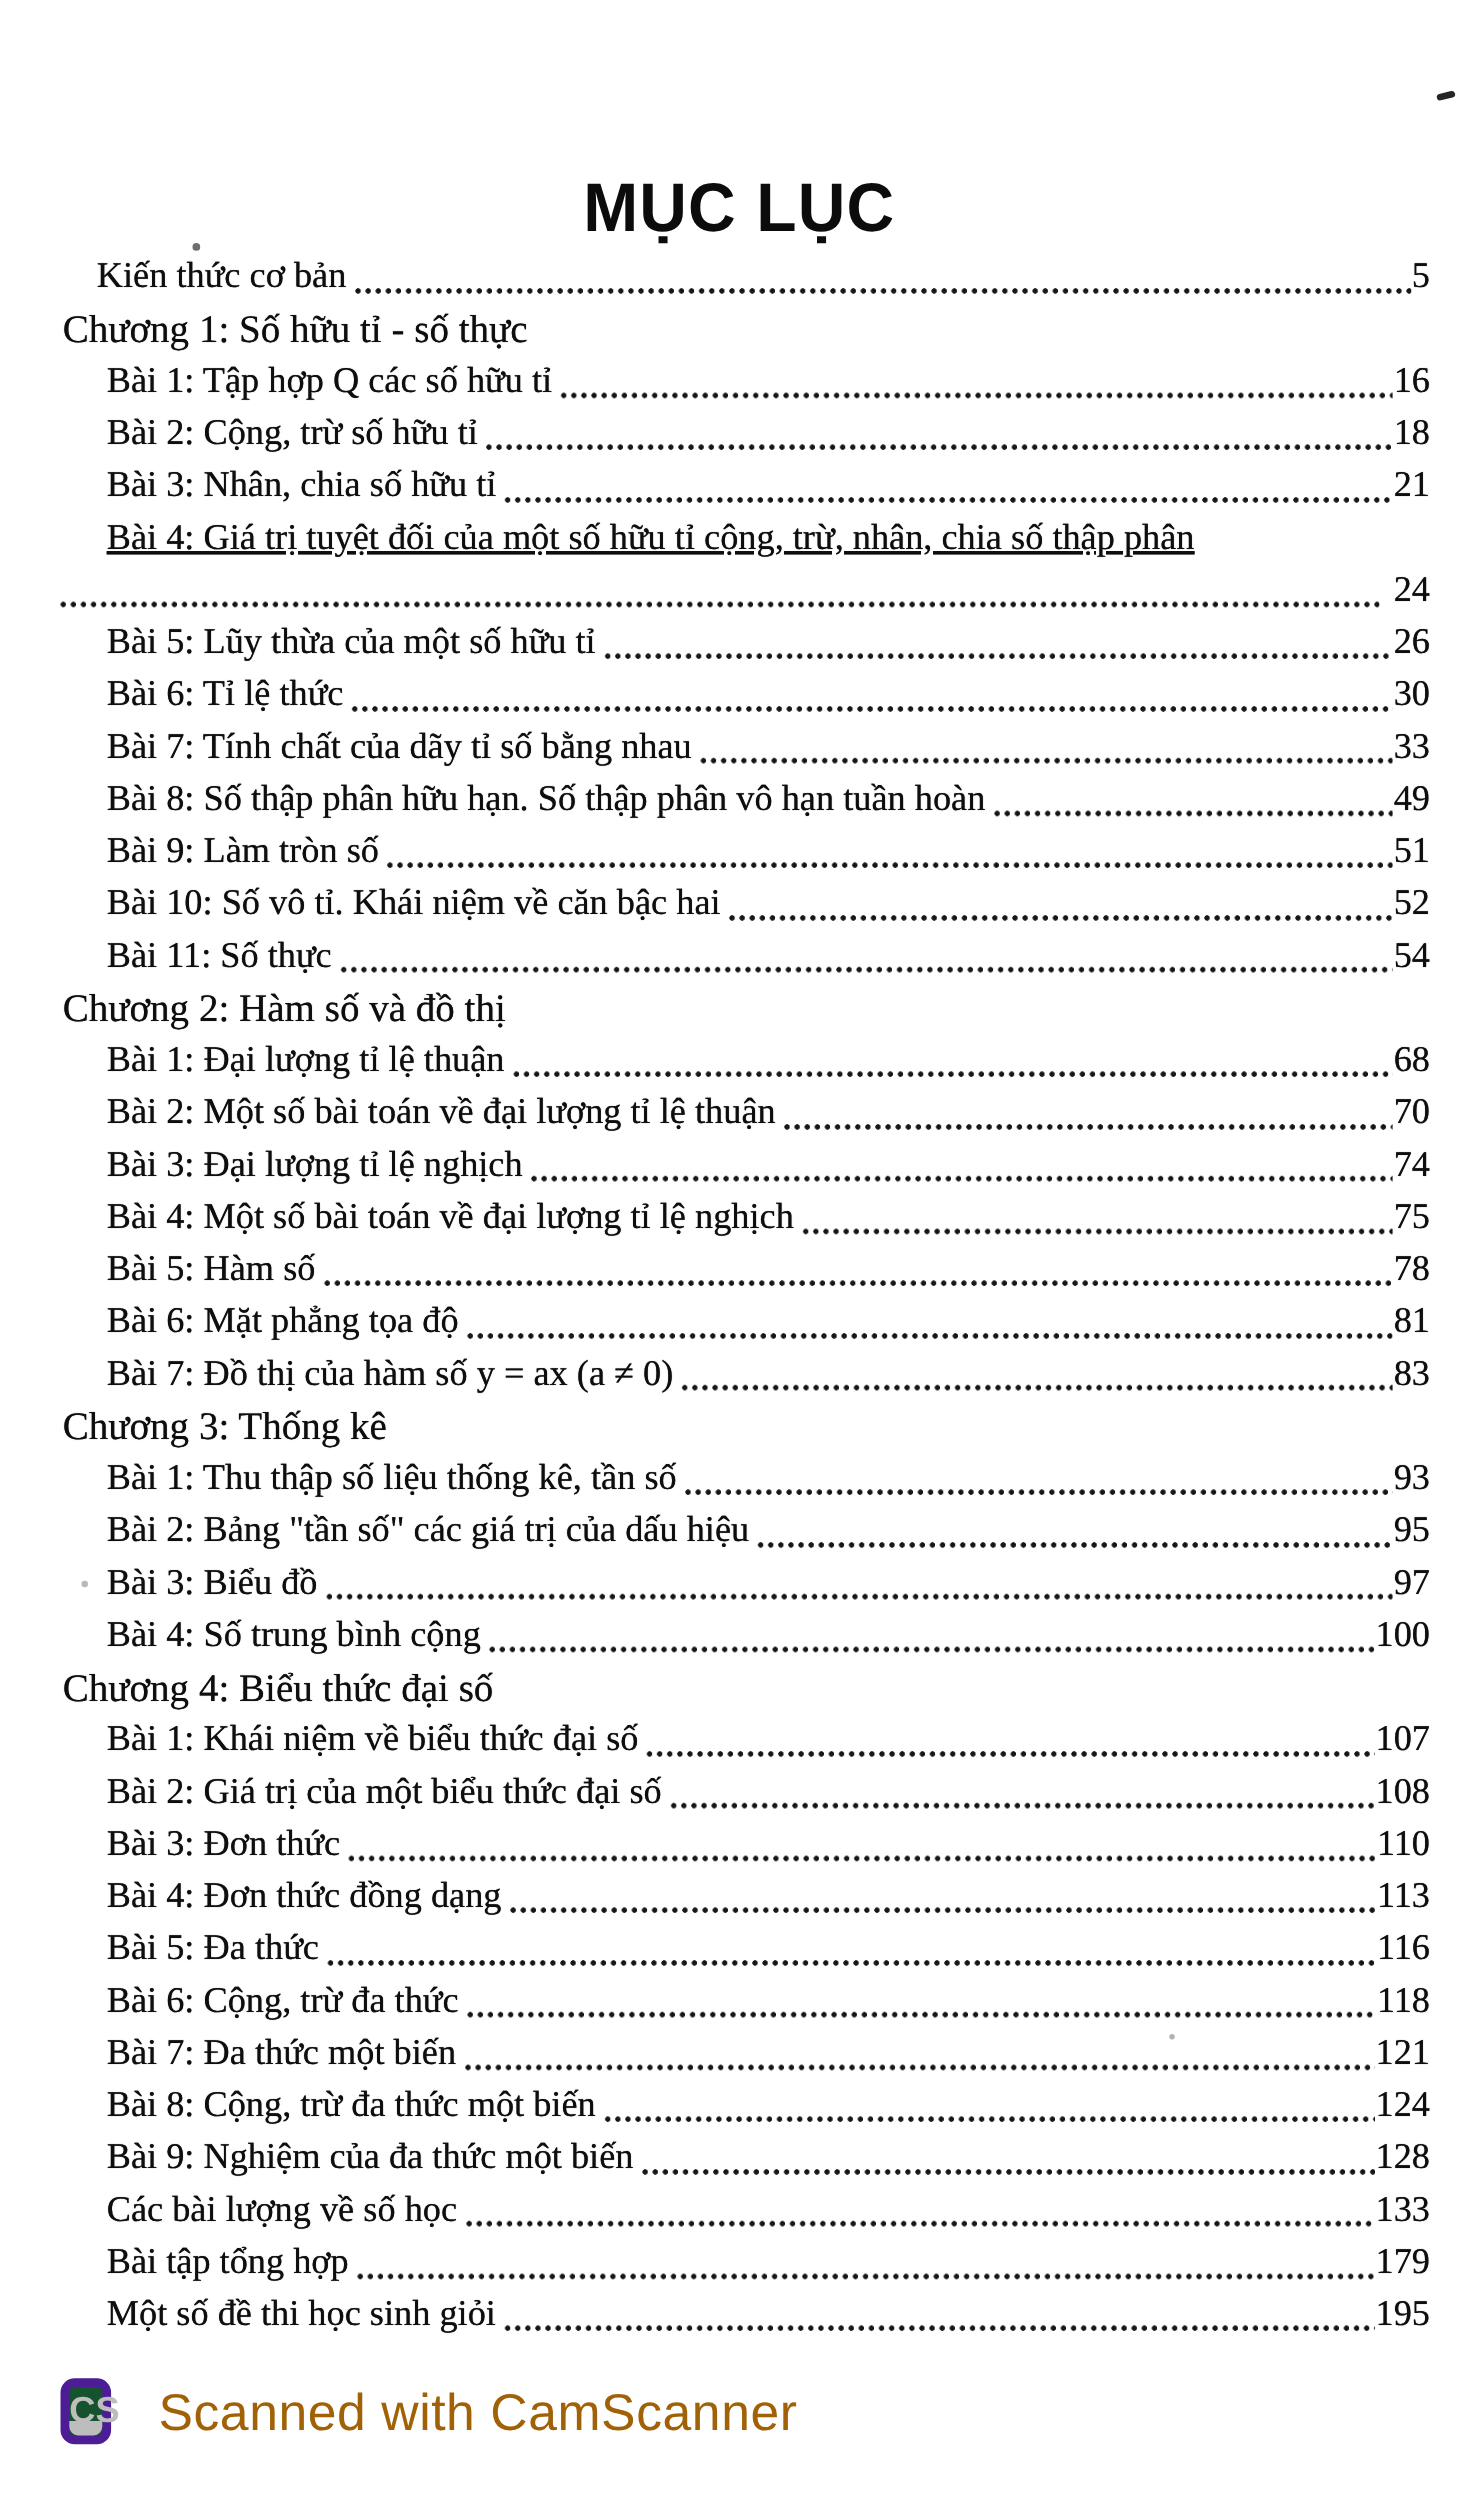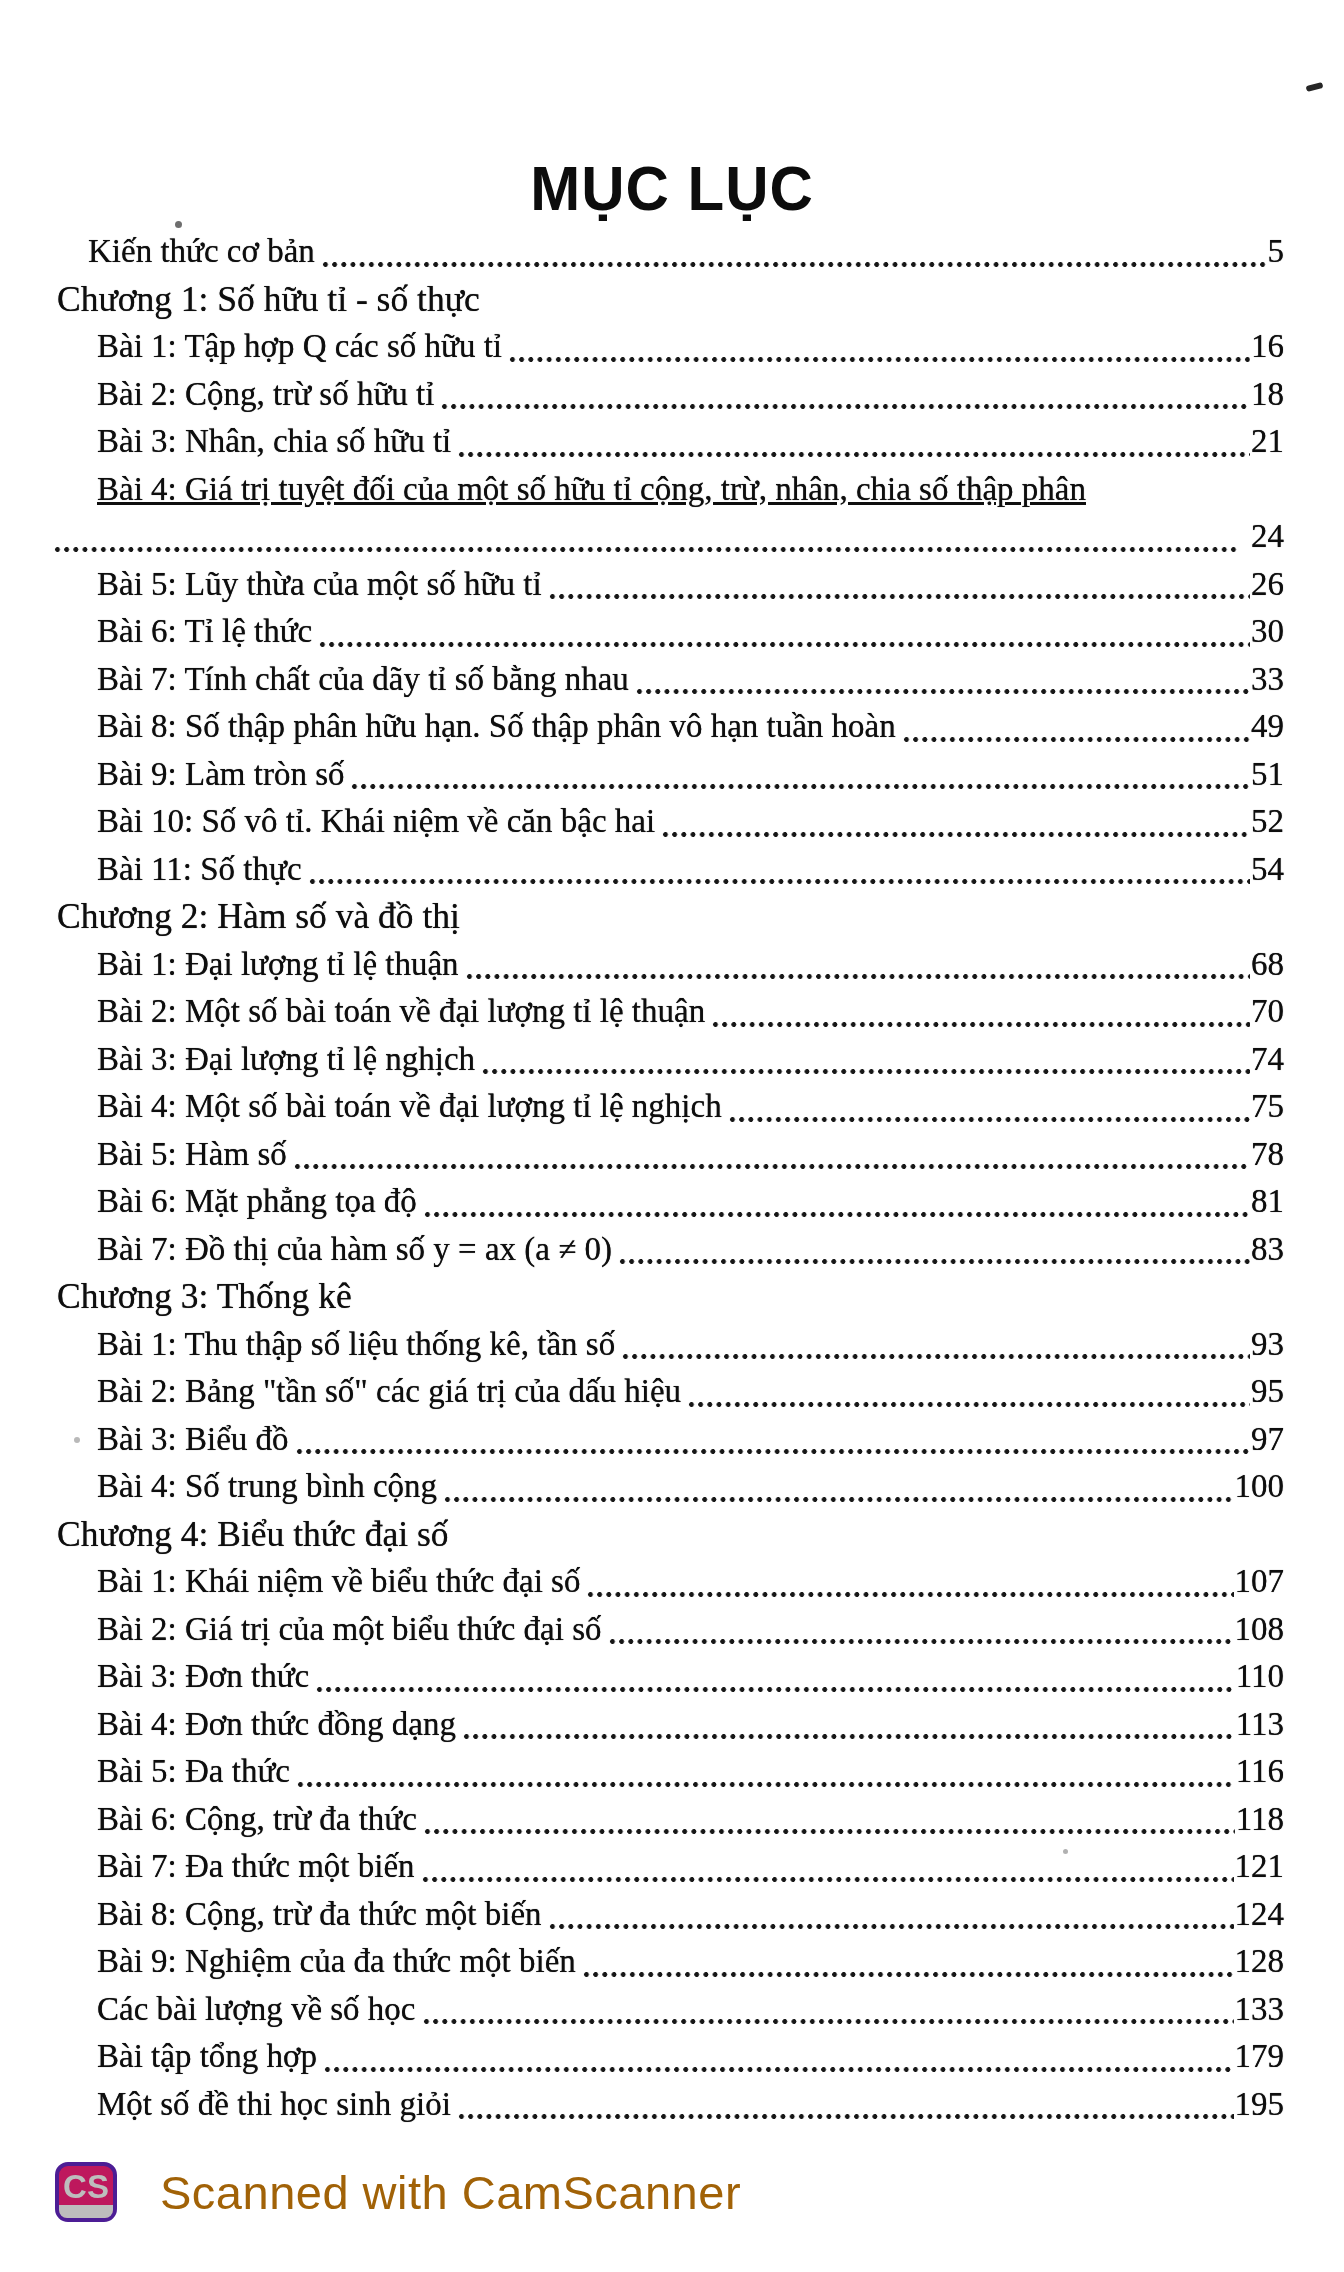--- a/index.html
+++ b/index.html
@@ -16,21 +16,21 @@
     position:absolute;top:154px;left:0;right:0;
     text-align:center;
     font-family:"Liberation Sans",sans-serif;
     font-weight:bold;
     font-size:60px;
     letter-spacing:1px;
     color:#0c0c0c;
     transform:scaleY(1.04);
   }
   .toc{
-    position:absolute;top:228px;left:0;right:16px;
+    position:absolute;top:228px;left:0;right:0;
     padding-right:44px;
   }
   .row{
     display:flex;
     align-items:baseline;
     height:47.5px;
     line-height:47.5px;
     font-size:33px;
     white-space:nowrap;
   }
@@ -60,25 +60,25 @@
   .speck-c{left:74px;top:1437px;width:6px;height:6px;background:#8a8a8a;opacity:.6;}
   .speck-d{left:1063px;top:1849px;width:5px;height:5px;background:#7d7d7d;opacity:.6;}
 
   
   .watermark{
     position:absolute;left:55px;top:2162px;
     display:flex;align-items:center;
   }
   .cs-logo{
     position:relative;
-    width:62px;height:60px;
+    width:46px;height:60px;
     box-sizing:border-box;
-    border:4px solid #4c1d95;
+    border:8px solid #4c1d95;
     border-radius:13px;
-    background:#be185d;
+    background:#14532d;
   }
   .cs-logo .cs-letters{
     position:absolute;top:0px;left:0;right:0;
     text-align:center;
     font-family:"Liberation Sans",sans-serif;
     font-weight:bold;
     font-size:33px;
     line-height:42px;
     color:#bdbdbd;
     letter-spacing:0;

